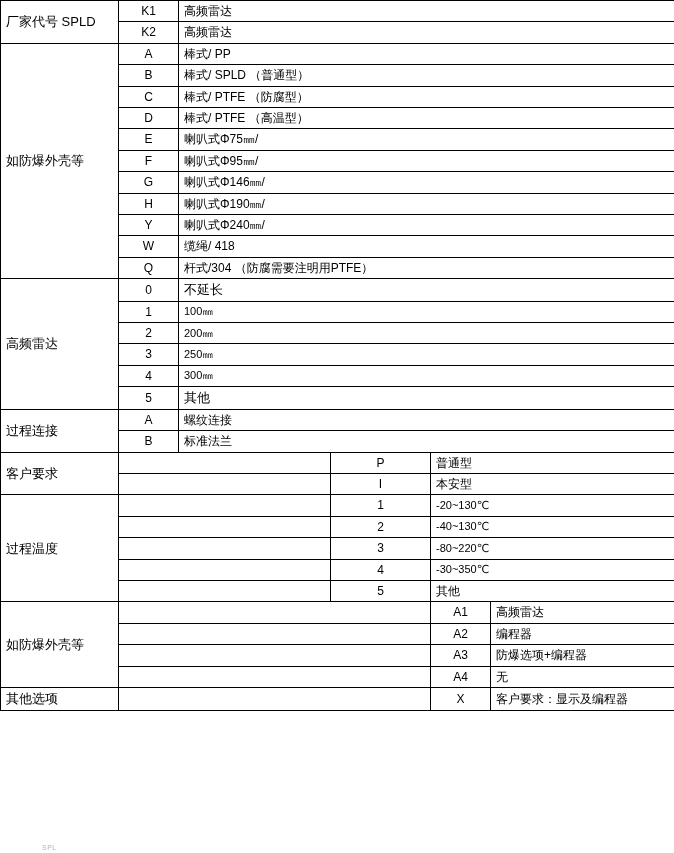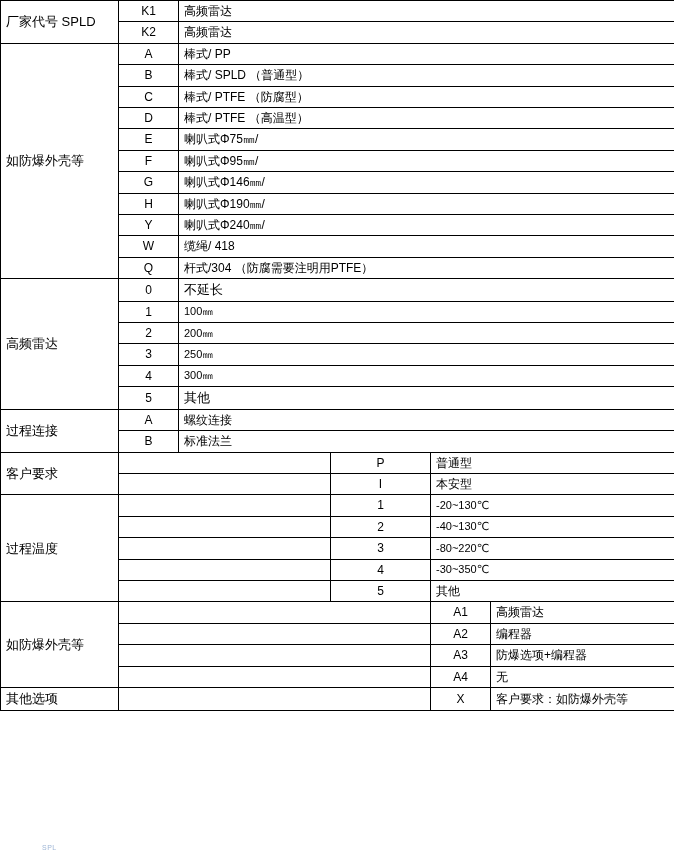--- a/index.html
+++ b/index.html
@@ -220,18 +220,18 @@
         </tr>
         <tr>
           <td class="blank" colspan="3"></td>
           <td class="code">A4</td>
           <td class="desc">无</td>
         </tr>
         <tr>
           <td class="cat">其他选项</td>
           <td class="blank" colspan="3"></td>
           <td class="code">X</td>
-          <td class="desc">客户要求：如防爆外壳等</td>
+          <td class="desc">客户要求：显示及编程器</td>
         </tr>
       </tbody>
   </table>
   <div class="wm">SPL</div>
 </div>
 
 </body></html>

